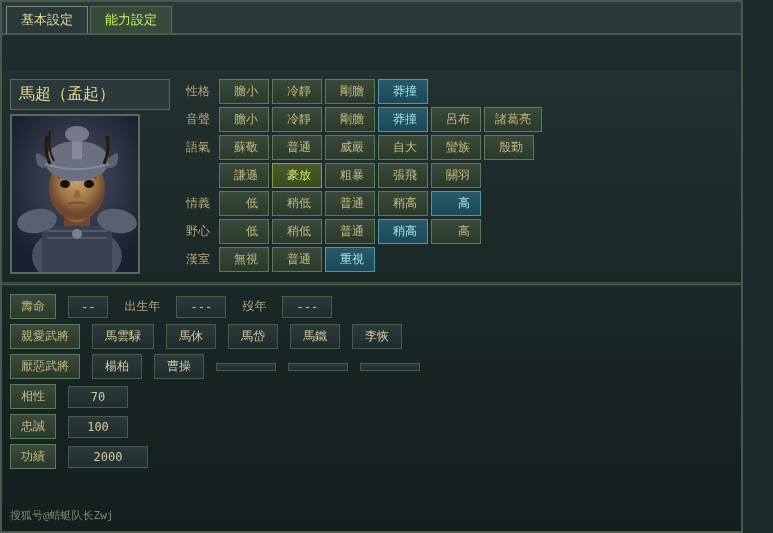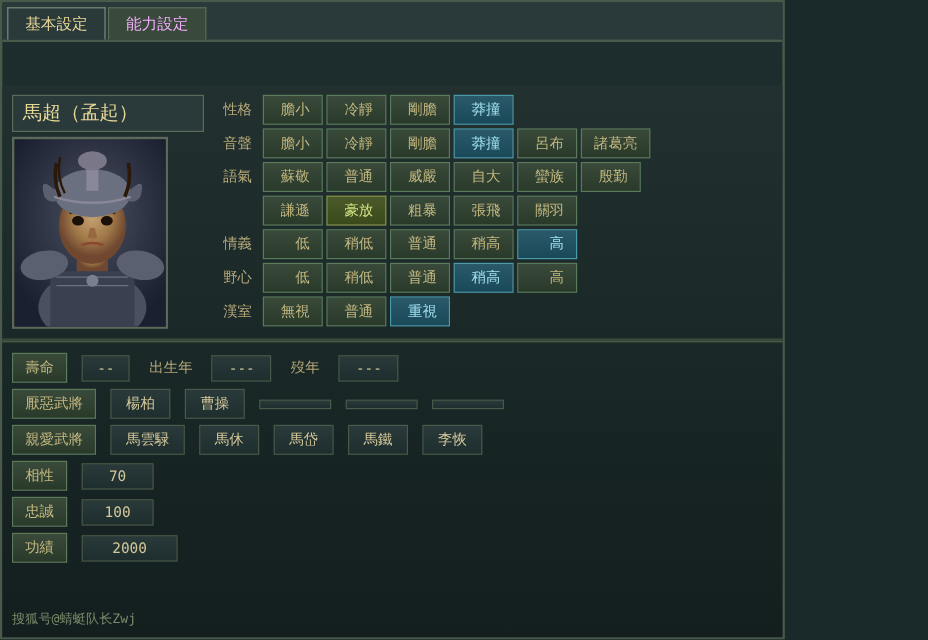--- a/index.html
+++ b/index.html
@@ -7,21 +7,21 @@
       width: 773px;
       height: 533px;
       background: #1a2a2a;
       font-family: 'MS Gothic', 'SimSun', monospace;
       font-size: 13px;
       color: #d4c89a;
       overflow: hidden;
     }
 
     .main-container {
-      width: 654px;
+      width: 743px;
       height: 533px;
       background: linear-gradient(180deg, #1e2e2e 0%, #162020 100%);
       border: 2px solid #4a5a4a;
       display: flex;
       flex-direction: column;
     }
 
     
     .tab-bar {
       display: flex;
@@ -30,21 +30,21 @@
       padding: 4px 4px 0 4px;
       gap: 2px;
     }
 
     .tab {
       padding: 4px 14px;
       background: #3a4a3a;
       border: 1px solid #5a6a5a;
       border-bottom: none;
       cursor: pointer;
-      color: #f0abfc;
+      color: #bef264;
       font-size: 13px;
     }
 
     .tab.active {
       background: #2a3a3a;
       color: #e8d898;
       border-color: #7a8a7a;
     }
 
     
@@ -335,38 +335,38 @@
     <div class="info-row">
       <div class="attr-btn" style="min-width:44px;">壽命</div>
       <div class="info-value" style="min-width:30px;">--</div>
       <div class="attr-label" style="width:auto;padding:0 4px;">出生年</div>
       <div class="info-value">---</div>
       <div class="attr-label" style="width:auto;padding:0 4px;">歿年</div>
       <div class="info-value">---</div>
     </div>
 
     <div class="info-row">
+      <div class="attr-btn" style="min-width:60px;">親愛武將</div>
+      <div class="info-value">馬雲騄</div>
+      <div class="info-value">馬休</div>
+      <div class="info-value">馬岱</div>
+      <div class="info-value">馬鐵</div>
+      <div class="info-value">李恢</div>
+    </div>
+
+    <div class="info-row">
       <div class="attr-btn" style="min-width:60px;">厭惡武將</div>
       <div class="info-value">楊柏</div>
       <div class="info-value">曹操</div>
       <div class="info-value" style="min-width:60px;"></div>
       <div class="info-value" style="min-width:60px;"></div>
       <div class="info-value" style="min-width:60px;"></div>
     </div>
 
     <div class="info-row">
-      <div class="attr-btn" style="min-width:60px;">親愛武將</div>
-      <div class="info-value">馬雲騄</div>
-      <div class="info-value">馬休</div>
-      <div class="info-value">馬岱</div>
-      <div class="info-value">馬鐵</div>
-      <div class="info-value">李恢</div>
-    </div>
-
-    <div class="info-row">
       <div class="attr-btn" style="min-width:44px;">相性</div>
       <div class="info-value number">70</div>
     </div>
 
     <div class="info-row">
       <div class="attr-btn" style="min-width:44px;">忠誠</div>
       <div class="info-value number">100</div>
     </div>
 
     <div class="info-row">

